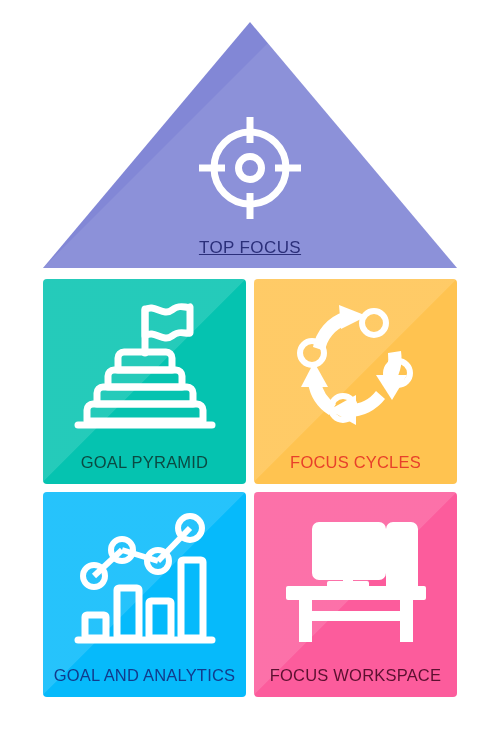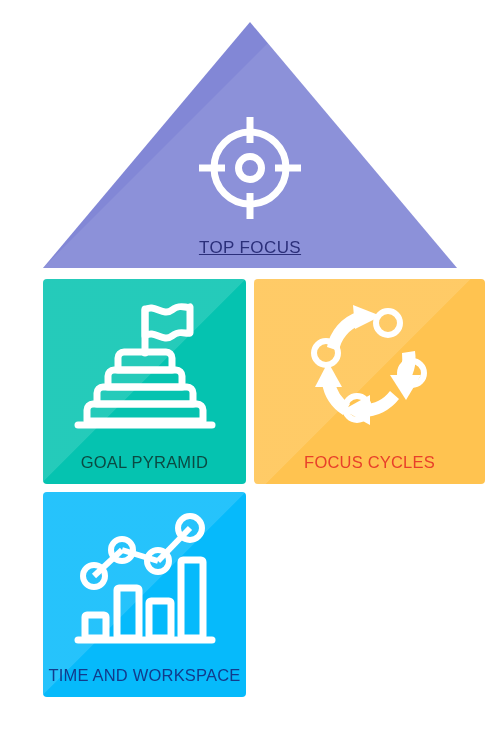--- a/index.html
+++ b/index.html
@@ -165,21 +165,21 @@
           <path d="M33 92 h84 a6 6 0 0 1 6 6 v11 h-96 v-11 a6 6 0 0 1 6 -6 z"></path>
 
           <path d="M23 109 h104 a6 6 0 0 1 6 6 v11 h-116 v-11 a6 6 0 0 1 6 -6 z"></path>
         </g>
 
         <line x1="8" y1="130" x2="142" y2="130" stroke="#ffffff" stroke-width="7" stroke-linecap="round"></line>
       </svg>
       <div class="tile-label" style="color: rgb(11, 74, 66);">GOAL PYRAMID</div>
     </div>
 
-    <div class="tile tr" style="background: rgb(255, 195, 80); padding-left: 28px;">
+    <div class="tile tr" style="background: rgb(255, 195, 80);">
       <div class="sheen"></div>
       <svg class="tile-icon" viewBox="0 0 150 140">
         <g fill="#ffffff">
 
           <path d="M32 52
                    A46 46 0 0 1 62 17
                    L66 30
                    A33 33 0 0 0 44 56 Z"></path>
           <path d="M58 10 L86 21 L60 34 Z"></path>
 
@@ -230,18 +230,42 @@
 
         <line x1="8" y1="132" x2="142" y2="132" stroke="#ffffff" stroke-width="7" stroke-linecap="round"></line>
 
         <g fill="none" stroke="#ffffff" stroke-width="6">
           <circle cx="24" cy="68" r="11"></circle>
           <circle cx="52" cy="42" r="11"></circle>
           <circle cx="88" cy="53" r="11"></circle>
           <circle cx="120" cy="20" r="12"></circle>
         </g>
       </svg>
-      <div class="tile-label" style="color: rgb(18, 59, 140);">TIME AND WORKSPACE</div>
-    </div>
-
+      <div class="tile-label" style="color: rgb(18, 59, 140);">GOAL AND ANALYTICS</div>
+    </div>
+
+    <div class="tile br" style="background: rgb(252, 92, 156);">
+      <div class="sheen"></div>
+      <svg class="tile-icon" viewBox="0 0 150 140">
+        <g fill="#ffffff">
+
+          <path d="M38 14 h60 a7 7 0 0 1 7 7 v44 a7 7 0 0 1 -7 7 h-60 a7 7 0 0 1 -7 -7 v-44 a7 7 0 0 1 7 -7 z
+                   M39 23 h58 v36 h-58 z"></path>
+
+          <rect x="62" y="66" width="10" height="10"></rect>
+          <rect x="46" y="73" width="42" height="7" rx="2"></rect>
+
+          <path d="M112 14 h18 a7 7 0 0 1 7 7 v59 h-32 v-59 a7 7 0 0 1 7 -7 z
+                   M114 24 h14 v47 h-14 z"></path>
+
+          <rect x="5" y="78" width="140" height="14" rx="2"></rect>
+
+          <rect x="18" y="103" width="114" height="10"></rect>
+
+          <rect x="18" y="90" width="13" height="44"></rect>
+          <rect x="119" y="90" width="13" height="44"></rect>
+        </g>
+      </svg>
+      <div class="tile-label" style="color: rgb(92, 16, 48);">FOCUS WORKSPACE</div>
+    </div>
 
   </div>
 </div>
 
 </body></html>

